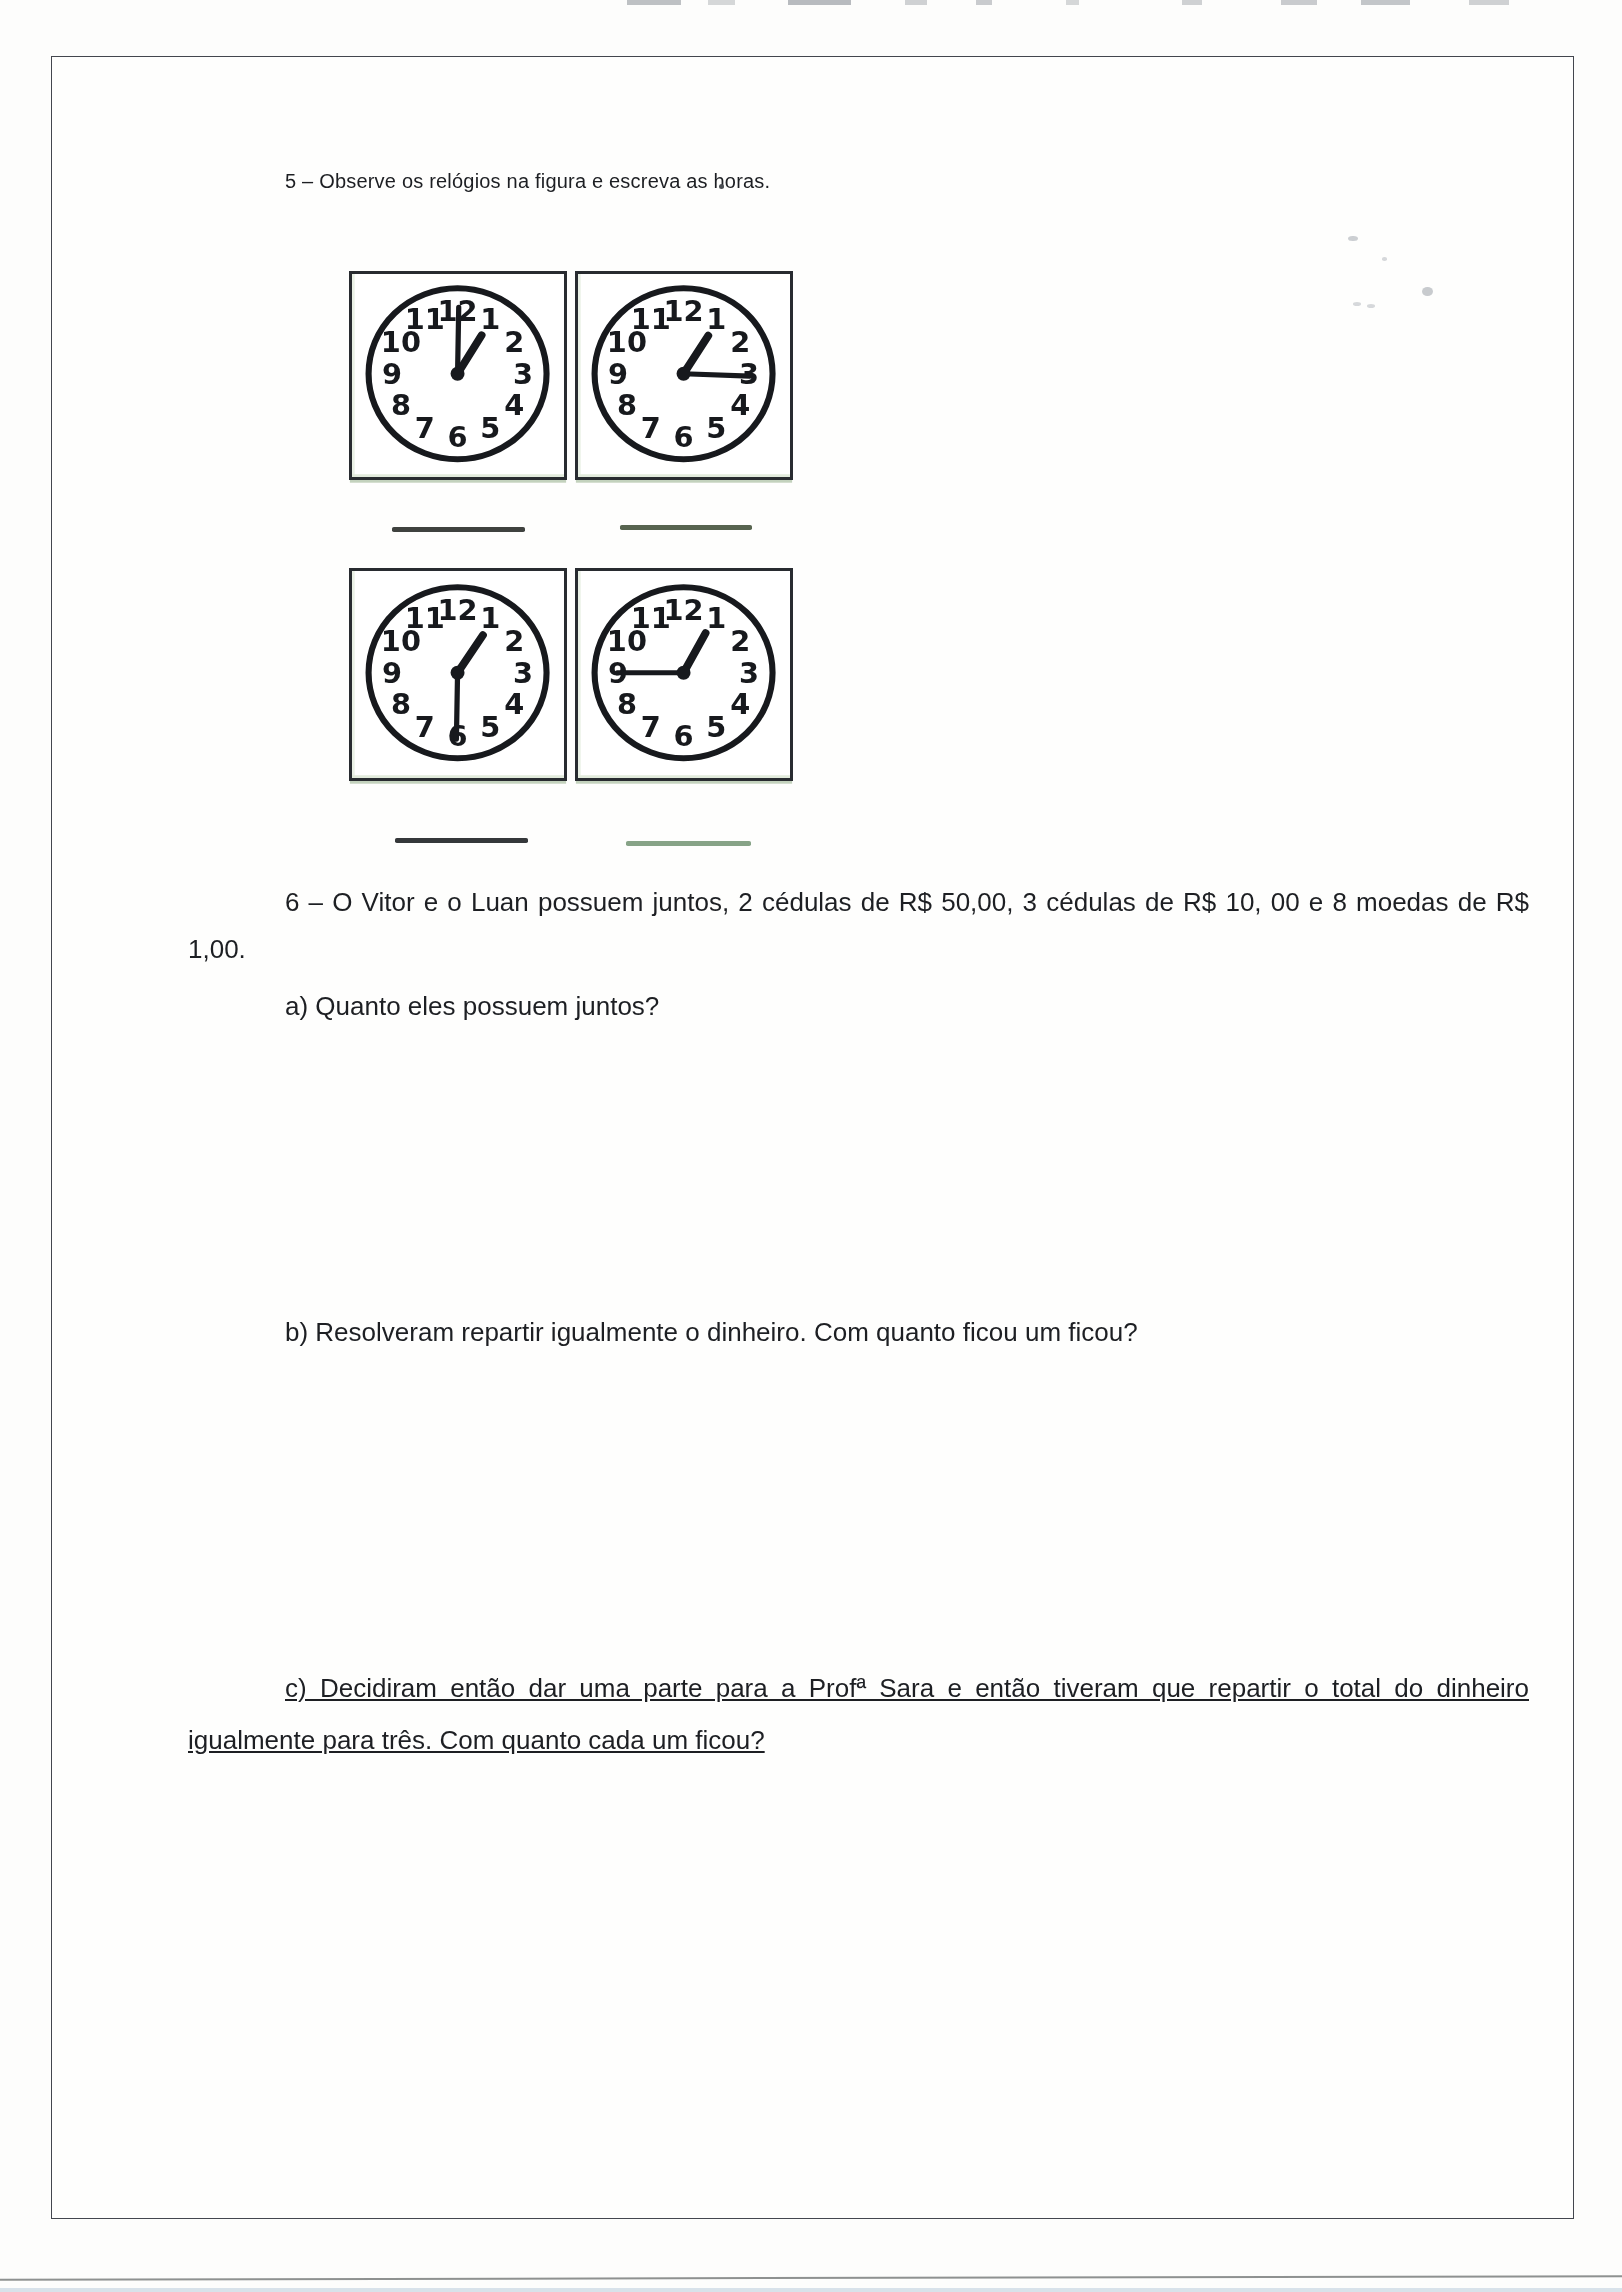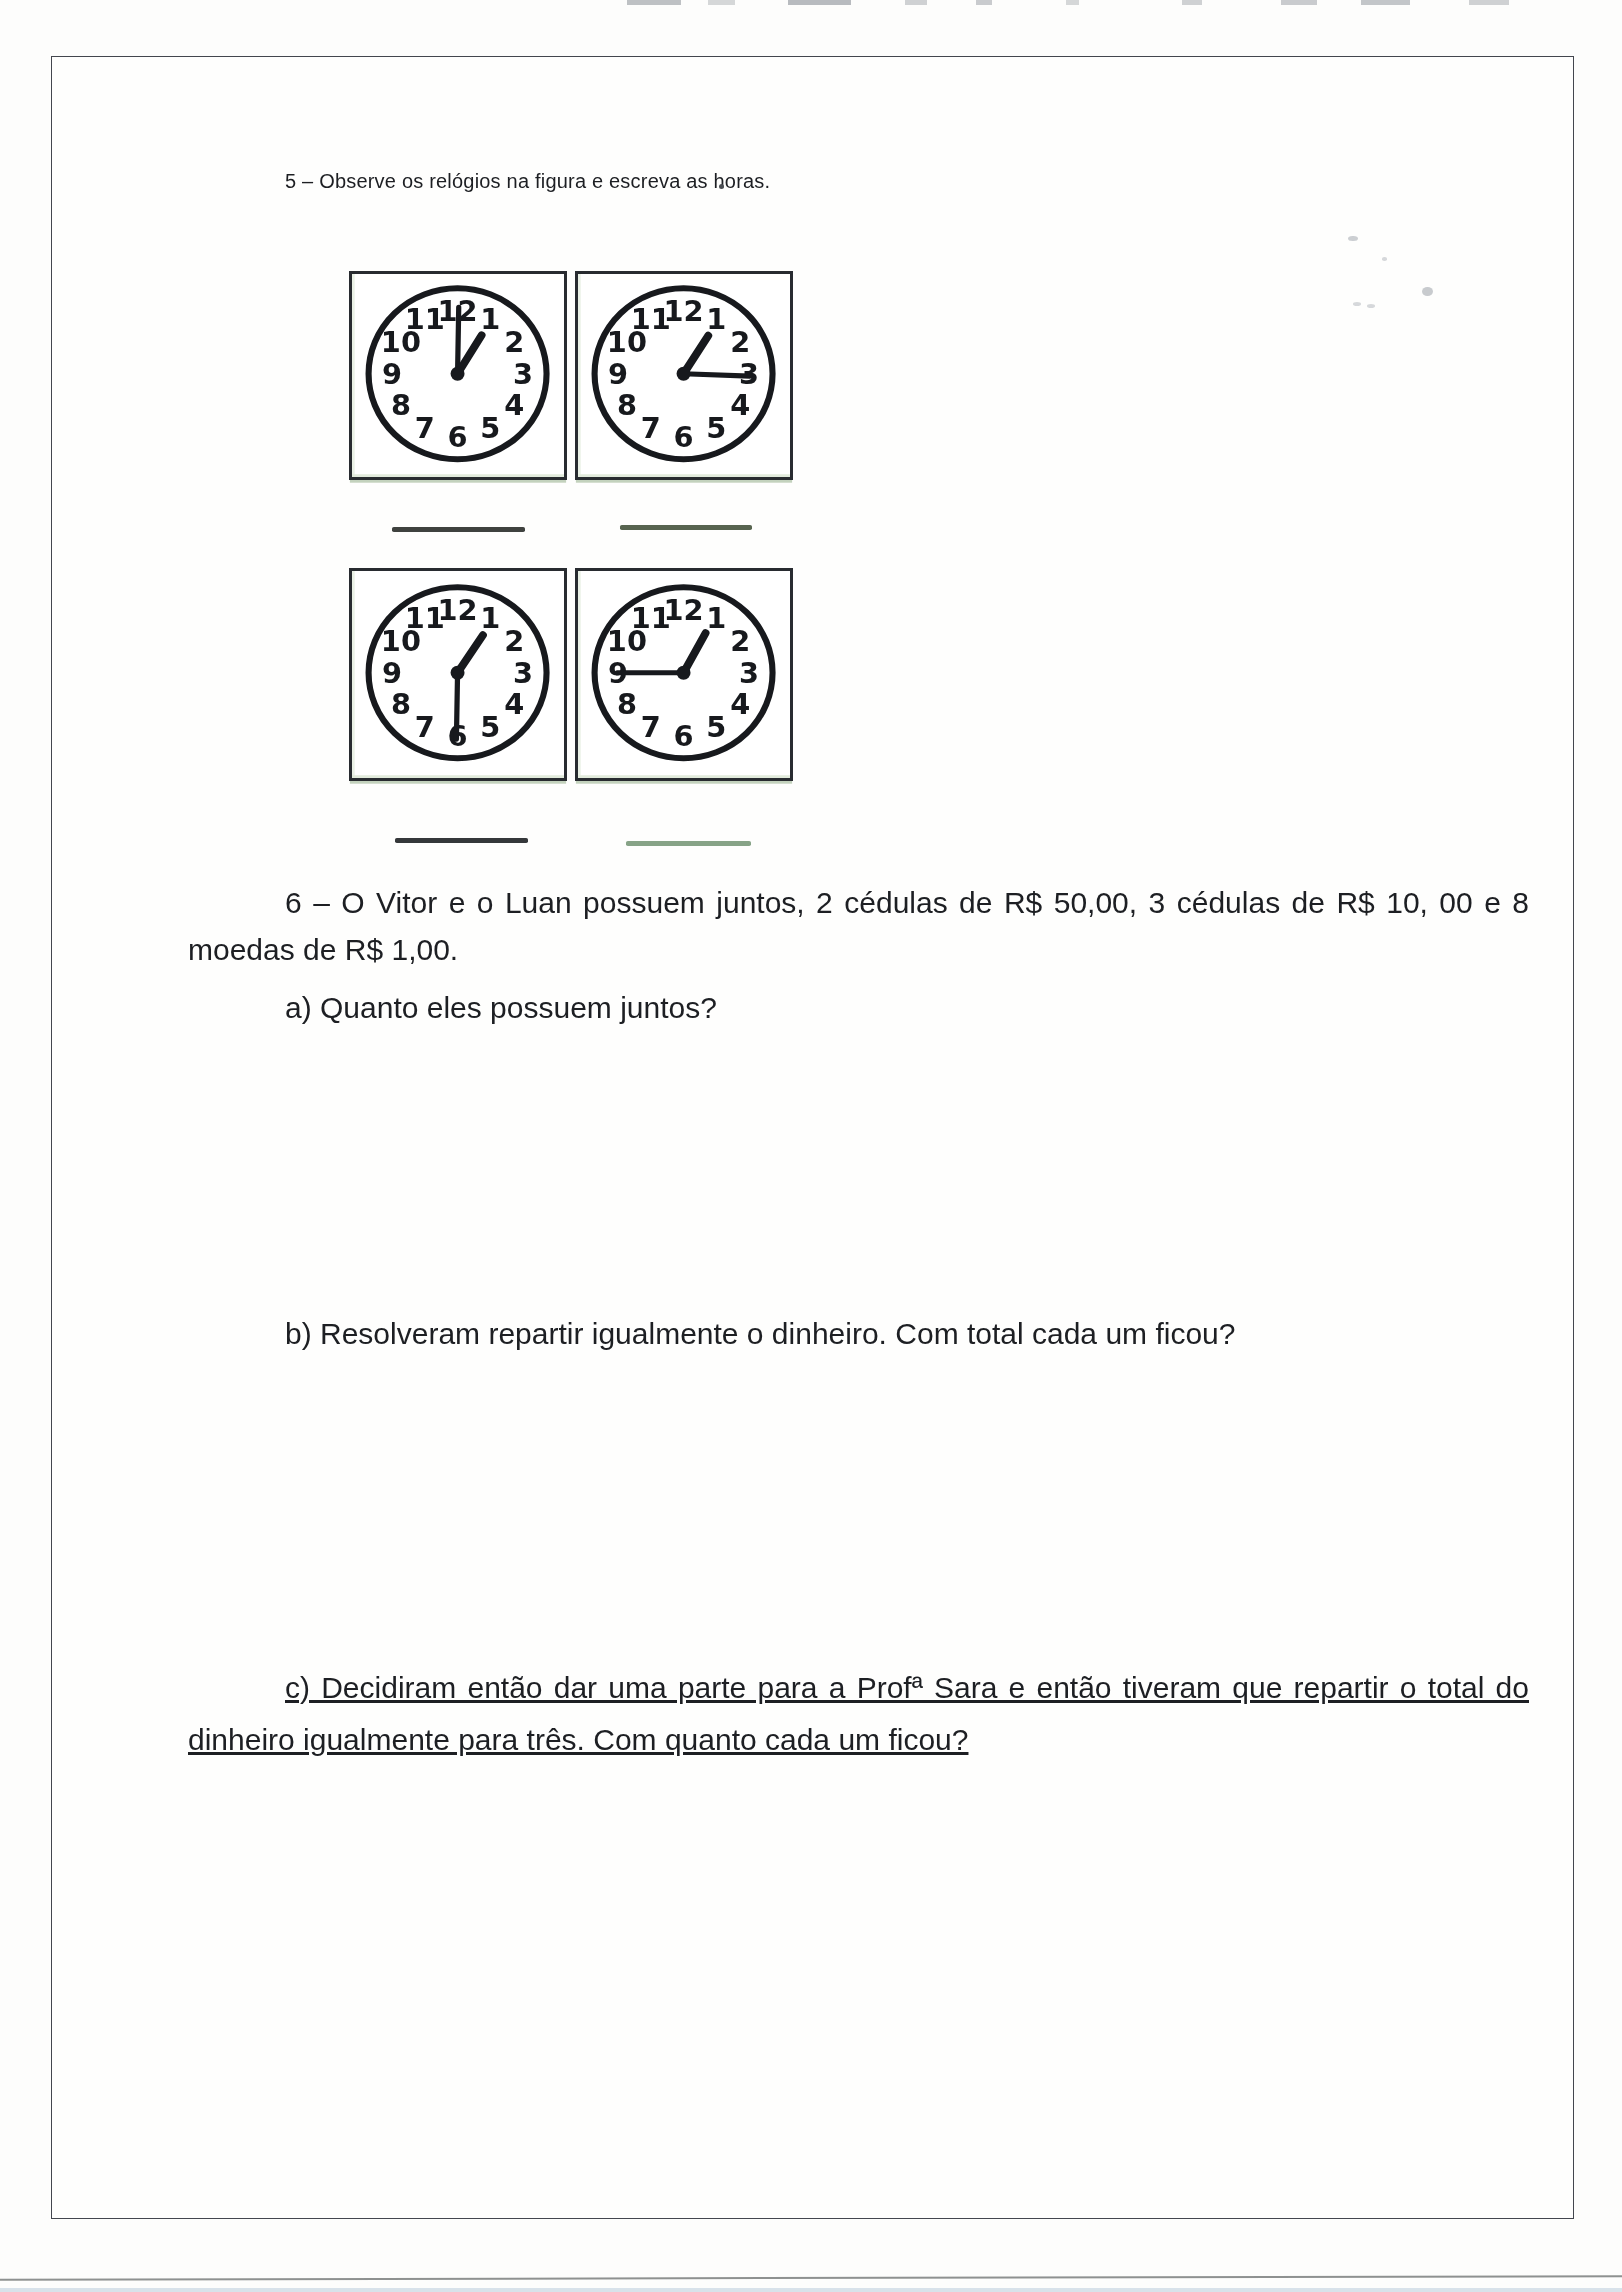--- a/index.html
+++ b/index.html
@@ -27,21 +27,21 @@
   #clock-1{left:349px;top:271px;height:209px;}
   #clock-2{left:575px;top:271px;height:209px;}
   #clock-3{left:349px;top:568px;height:213px;}
   #clock-4{left:575px;top:568px;height:213px;}
   .ans-line{position:absolute;height:4.5px;border-radius:1.8px;}
   #ans-1{left:392px;top:527px;width:133px;background:#3f423f;}
   #ans-2{left:620px;top:525px;width:132px;background:#57644f;}
   #ans-3{left:395px;top:838px;width:133px;background:#35383a;}
   #ans-4{left:626px;top:841px;width:125px;background:#87a387;}
   .para{
-    position:absolute;left:188px;width:1341px;font-size:30px;color:#1d1f23;
+    position:absolute;left:188px;width:1341px;font-size:26px;color:#1d1f23;
     text-align:justify;
   }
   #q6-intro{top:879px;line-height:47px;text-indent:97px;}
   #q6-a{left:285px;top:991px;width:auto;white-space:nowrap;}
   #q6-b{left:285px;top:1317px;width:auto;white-space:nowrap;}
   #q6-c{top:1662px;line-height:52px;text-indent:97px;text-decoration:underline;}
   .speck{position:absolute;background:#9aa0a8;border-radius:50%;}
   .top-mark{position:absolute;top:0;height:4.5px;background:#8a8f96;}
   .title-dot{position:absolute;left:719px;top:184px;width:5.4px;height:5.4px;background:#4a4d52;border-radius:50%;}
   .bottom-line{
@@ -150,21 +150,21 @@
     </svg>
   </div>
 
 <div class="ans-line" id="ans-1"></div>
 <div class="ans-line" id="ans-2"></div>
 <div class="ans-line" id="ans-3"></div>
 <div class="ans-line" id="ans-4"></div>
 
 <div class="para" id="q6-intro">6 – O Vitor e o Luan possuem juntos, 2 cédulas de R$ 50,00, 3 cédulas de R$ 10, 00 e 8 moedas de R$ 1,00.</div>
 <div class="para" id="q6-a">a) Quanto eles possuem juntos?</div>
-<div class="para" id="q6-b">b) Resolveram repartir igualmente o dinheiro. Com total cada um ficou?</div>
+<div class="para" id="q6-b">b) Resolveram repartir igualmente o dinheiro. Com quanto ficou um ficou?</div>
 <div class="para" id="q6-c">c) Decidiram então dar uma parte para a Profª Sara e então tiveram que repartir o total do dinheiro igualmente para três. Com quanto cada um ficou?</div>
 
 <div class="speck" style="left:1348px;top:236px;width:9.9px;height:5.4px;opacity:.5;"></div>
 <div class="speck" style="left:1382px;top:257px;width:4.5px;height:3.6px;opacity:.4;"></div>
 <div class="speck" style="left:1422px;top:287px;width:10.7px;height:9px;opacity:.55;"></div>
 <div class="speck" style="left:1353px;top:302px;width:8px;height:3.6px;opacity:.4;"></div>
 <div class="speck" style="left:1367px;top:304px;width:8px;height:3.6px;opacity:.4;"></div>
 
 <div class="bottom-line"></div>
 <div class="bottom-strip"></div>

